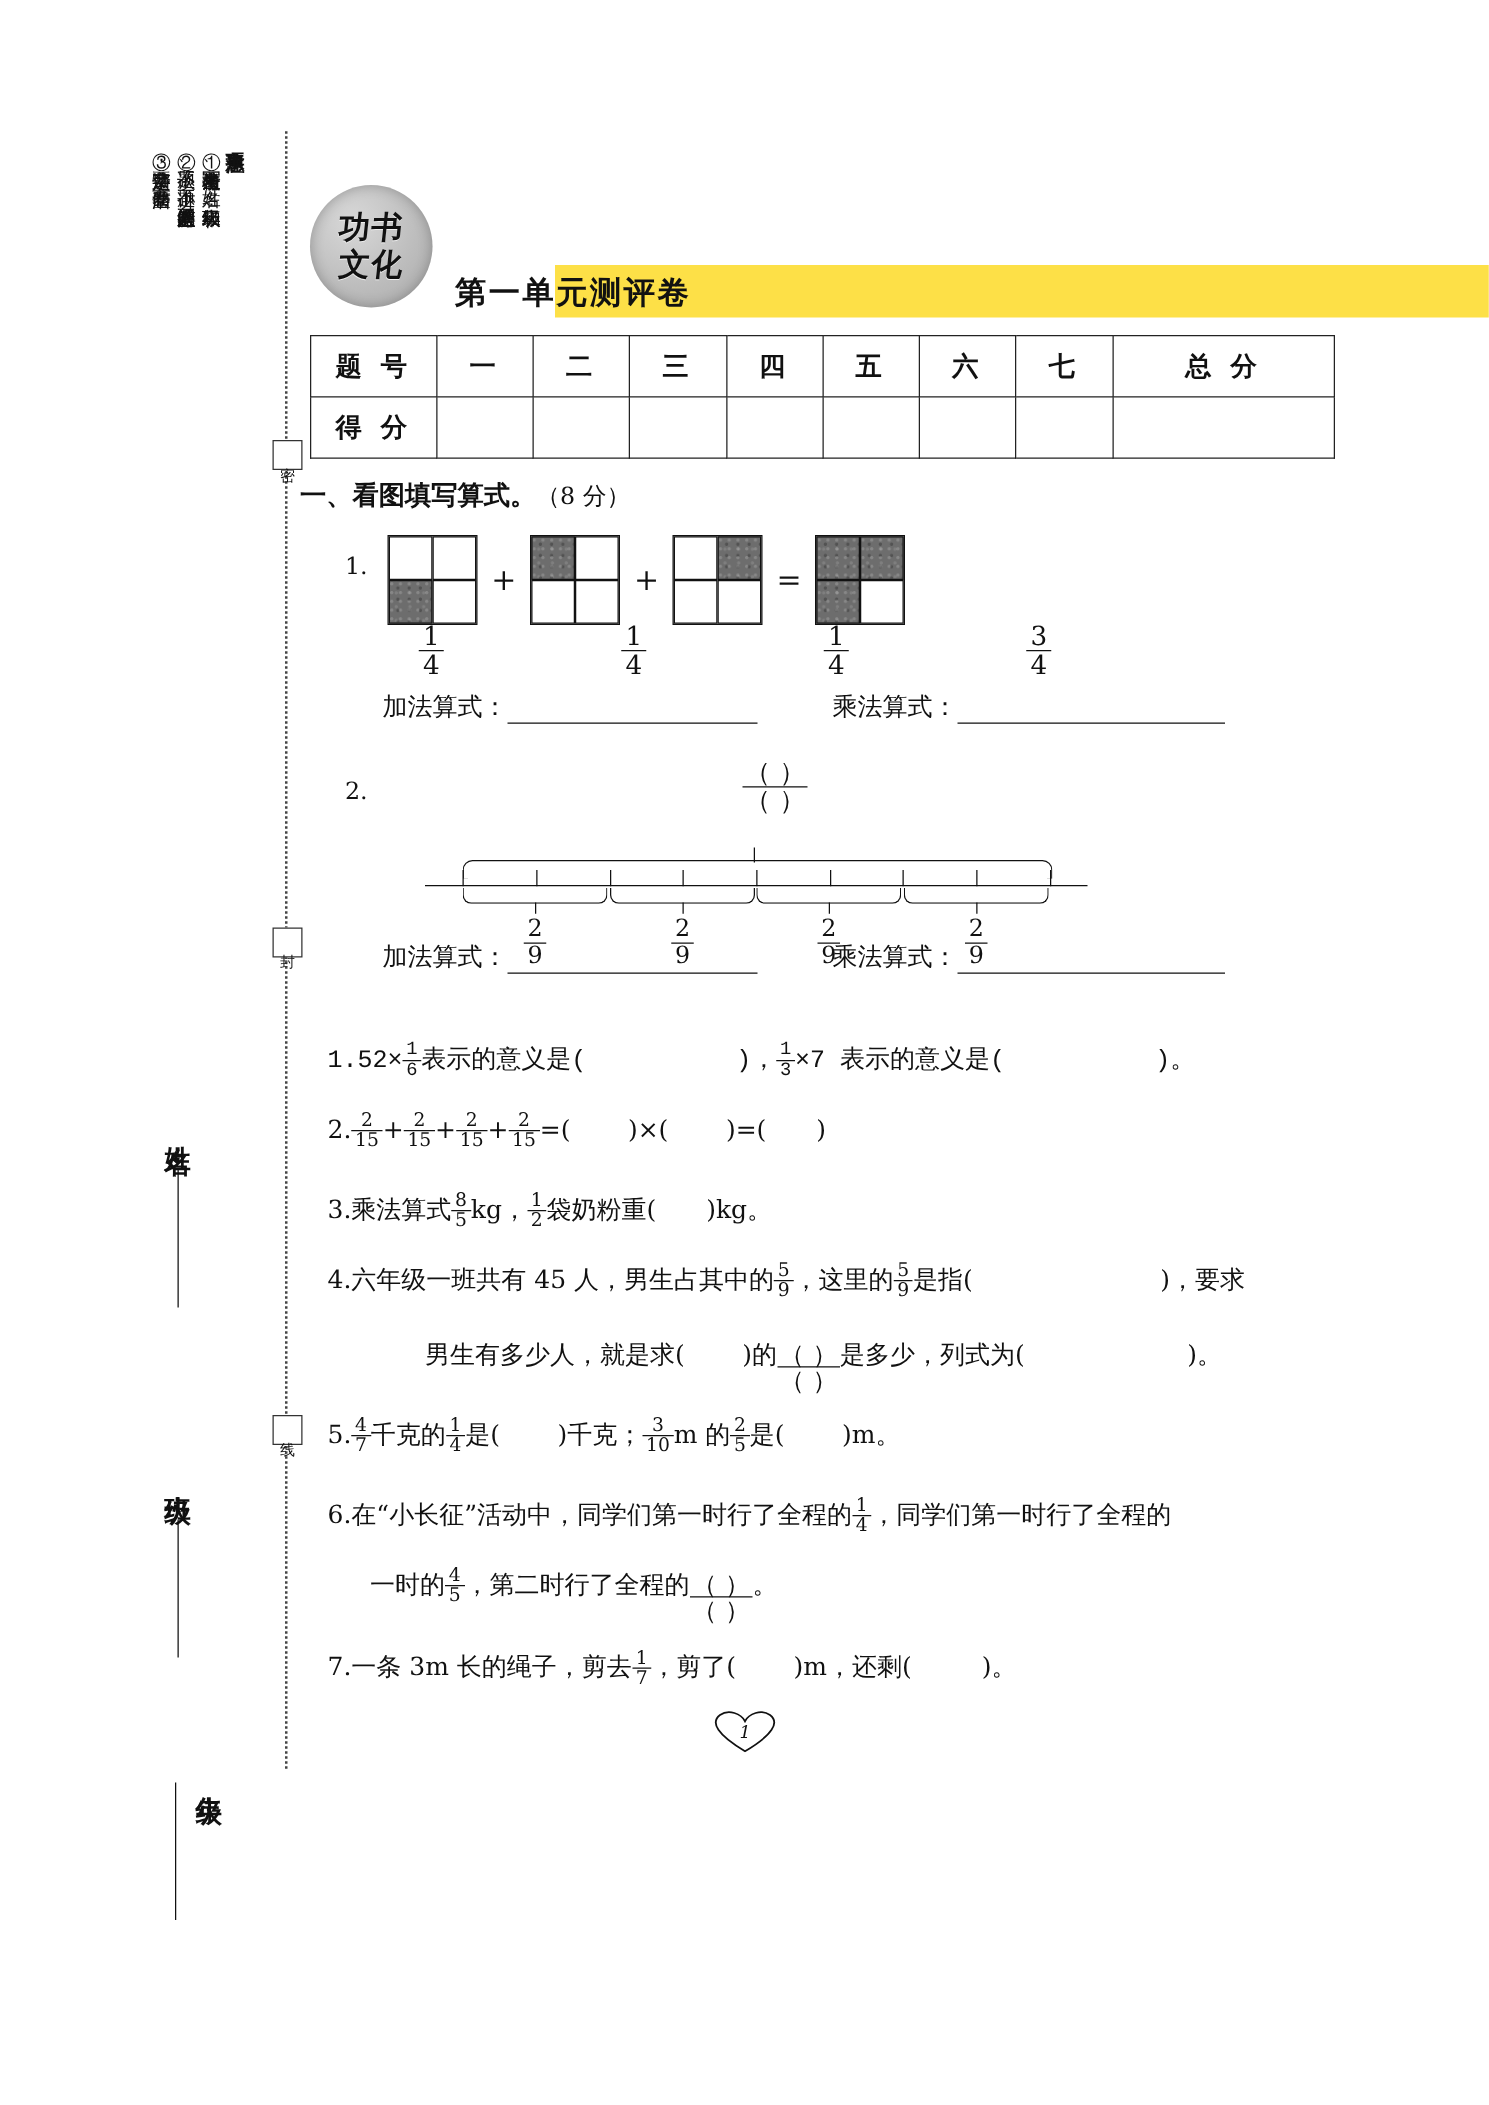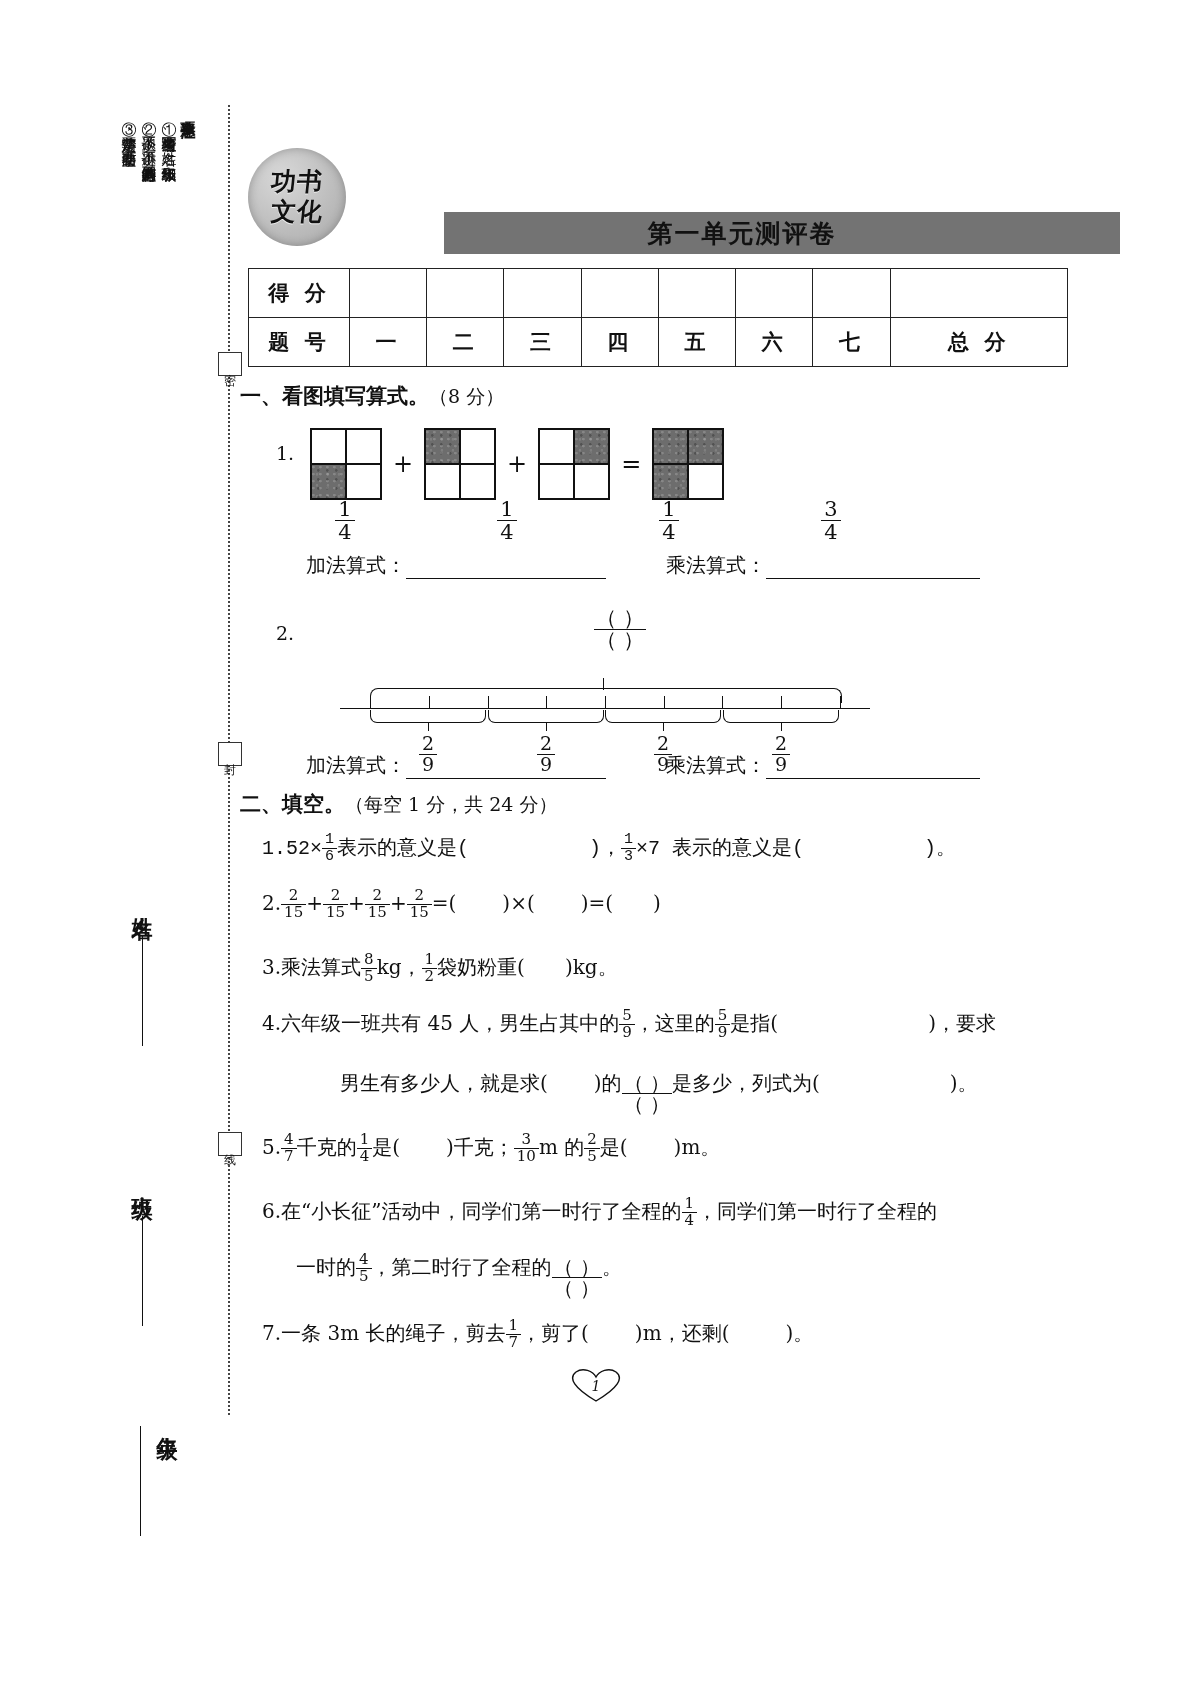--- a/index.html
+++ b/index.html
@@ -70,23 +70,23 @@
     line-height:30px;
     text-shadow:0 1px 0 #efefef;
     transform:skewX(-6deg);
   }
   .main-title{
     position:absolute;left:360px;top:160px;width:700px;
     text-align:center;
     font-size:31px;font-weight:bold;letter-spacing:1px;
   }
   .subtitle-bar{
-    position:absolute;left:444px;top:212px;width:676px;height:42px;
-    background:#737373;
-    display:flex;align-items:center;justify-content:center;
+    position:absolute;left:444px;top:212px;width:748px;height:42px;
+    background:#fde047;
+    display:flex;align-items:center;
   }
   .subtitle-bar .st{
     font-size:25px;font-weight:bold;letter-spacing:2px;
     margin-left:-80px;
   }
 
   
   table.score{
     position:absolute;left:248px;top:268px;
     border-collapse:collapse;width:820px;
@@ -215,42 +215,42 @@
   <div class="logo">
     <span>功书</span>
     <span>文化</span>
   </div>
   <div class="subtitle-bar">
     <div class="st">第一单元测评卷</div>
   </div>
 
   <table class="score">
     <tbody>
-      <tr>
-        <td class="first">得  分</td>
-        <td></td>
-        <td></td>
-        <td></td>
-        <td></td>
-        <td></td>
-        <td></td>
-        <td></td>
-        <td></td>
-      </tr>
       <tr>
         <td class="first">题  号</td>
         <td>一</td>
         <td>二</td>
         <td>三</td>
         <td>四</td>
         <td>五</td>
         <td>六</td>
         <td>七</td>
         <td>总  分</td>
       </tr>
+      <tr>
+        <td class="first">得  分</td>
+        <td></td>
+        <td></td>
+        <td></td>
+        <td></td>
+        <td></td>
+        <td></td>
+        <td></td>
+        <td></td>
+      </tr>
     </tbody>
   </table>
 
   <div class="section-head" style="left:240px;top:382px">
     <span>一、看图填写算式。</span><span class="pts">（8 分）</span>
   </div>
 
   <div class="q-num" style="left:276px;top:442px">1.</div>
 
   <div class="fig1">
@@ -378,23 +378,20 @@
     </div>
   </div>
 
   <div class="answer-row" style="left:306px;top:752px">
     <span class="ans-label">加法算式：</span><span class="blank-line" style="width:200px;height:22px"></span>
   </div>
   <div class="answer-row" style="left:666px;top:752px">
     <span class="ans-label">乘法算式：</span><span class="blank-line" style="width:214px;height:22px"></span>
   </div>
 
-  <div class="section-head" style="left:240px;top:790px">
-    <span>二、填空。</span><span class="pts">（每空 1 分，共 24 分）</span>
-  </div>
 
   <div id="fill-list">
       <div class="fill-item" style="left: 262px; top: 832px; font-family: Liberation Mono, monospace;"><span>1.</span><span>52×</span><span class="frac fr-small">
           <span class="num">1</span>
           <span class="den">6</span>
         </span><span>表示的意义是(</span><span class="blk" style="width: 120px;"></span><span>)，</span><span class="frac fr-small">
           <span class="num">1</span>
           <span class="den">3</span>
         </span><span>×7 表示的意义是(</span><span class="blk" style="width: 120px;"></span><span>)。</span></div>
       <div class="fill-item" style="left: 262px; top: 888px;"><span>2.</span><span class="frac fr-small">

